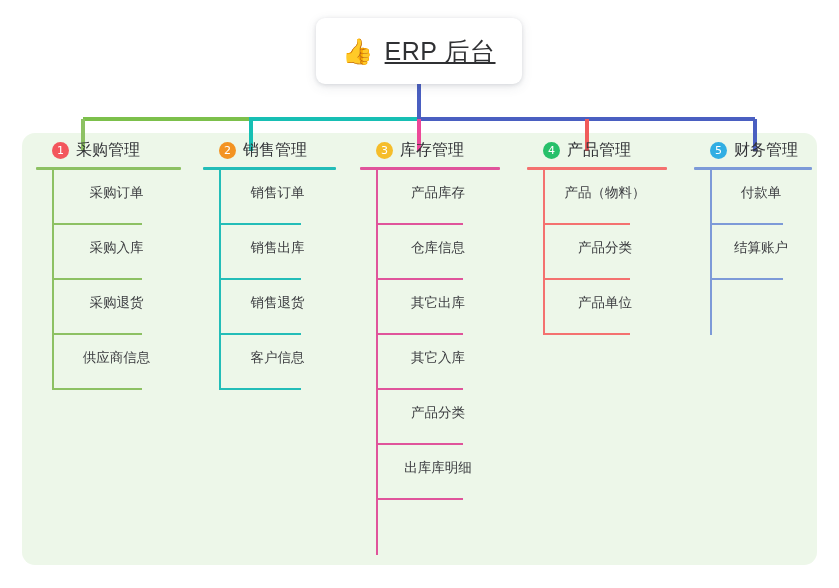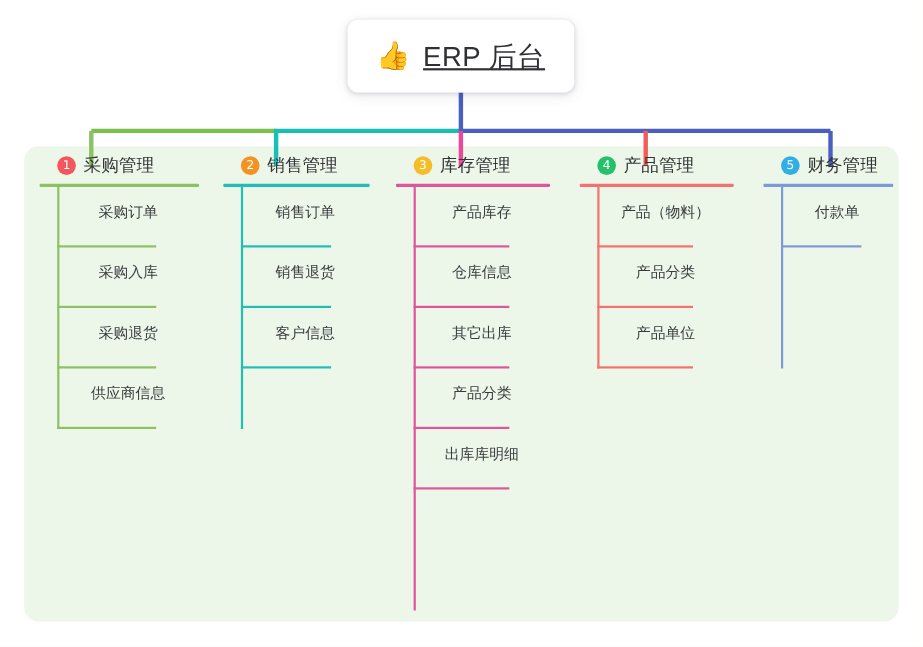--- a/index.html
+++ b/index.html
@@ -211,20 +211,24 @@
           <span class="col-title">销售管理</span>
         </div>
         <div class="head-rule" style="background: rgb(35, 189, 184); width: 133px;"></div>
         <div class="branch">
           <div class="spine" style="background: rgb(35, 189, 184); height: 220px;"></div>
           <div class="item">
             <span class="item-label">销售订单</span>
             <div class="item-rule" style="background: rgb(35, 189, 184); width: 82px;"></div>
           </div>
           <div class="item">
+            <span class="item-label">销售出库</span>
+            <div class="item-rule" style="background: rgb(35, 189, 184); width: 82px;"></div>
+          </div>
+          <div class="item">
             <span class="item-label">销售退货</span>
             <div class="item-rule" style="background: rgb(35, 189, 184); width: 82px;"></div>
           </div>
           <div class="item">
             <span class="item-label">客户信息</span>
             <div class="item-rule" style="background: rgb(35, 189, 184); width: 82px;"></div>
           </div>
         </div>
       </div>
       <div class="column" style="left: 338px; width: 140px;">
@@ -241,20 +245,24 @@
           </div>
           <div class="item">
             <span class="item-label">仓库信息</span>
             <div class="item-rule" style="background: rgb(224, 84, 155); width: 87px;"></div>
           </div>
           <div class="item">
             <span class="item-label">其它出库</span>
             <div class="item-rule" style="background: rgb(224, 84, 155); width: 87px;"></div>
           </div>
           <div class="item">
+            <span class="item-label">其它入库</span>
+            <div class="item-rule" style="background: rgb(224, 84, 155); width: 87px;"></div>
+          </div>
+          <div class="item">
             <span class="item-label">产品分类</span>
             <div class="item-rule" style="background: rgb(224, 84, 155); width: 87px;"></div>
           </div>
           <div class="item">
             <span class="item-label">出库库明细</span>
             <div class="item-rule" style="background: rgb(224, 84, 155); width: 87px;"></div>
           </div>
         </div>
       </div>
       <div class="column" style="left: 505px; width: 140px;">
@@ -284,17 +292,21 @@
           <span class="badge" style="background: rgb(49, 174, 227);">5</span>
           <span class="col-title">财务管理</span>
         </div>
         <div class="head-rule" style="background: rgb(125, 154, 216); width: 118px;"></div>
         <div class="branch">
           <div class="spine" style="background: rgb(125, 154, 216); height: 165px;"></div>
           <div class="item">
             <span class="item-label">付款单</span>
             <div class="item-rule" style="background: rgb(125, 154, 216); width: 73px;"></div>
           </div>
+          <div class="item">
+            <span class="item-label">结算账户</span>
+            <div class="item-rule" style="background: rgb(125, 154, 216); width: 73px;"></div>
+          </div>
         </div>
       </div>
     </div>
 
 </div>
 
 </body></html>

